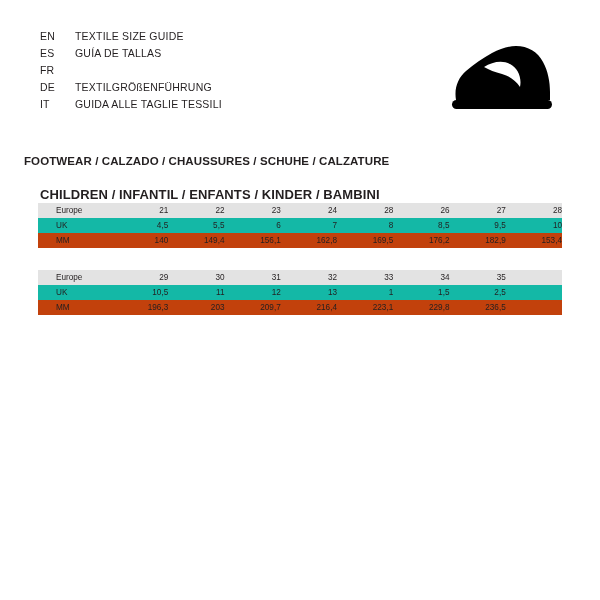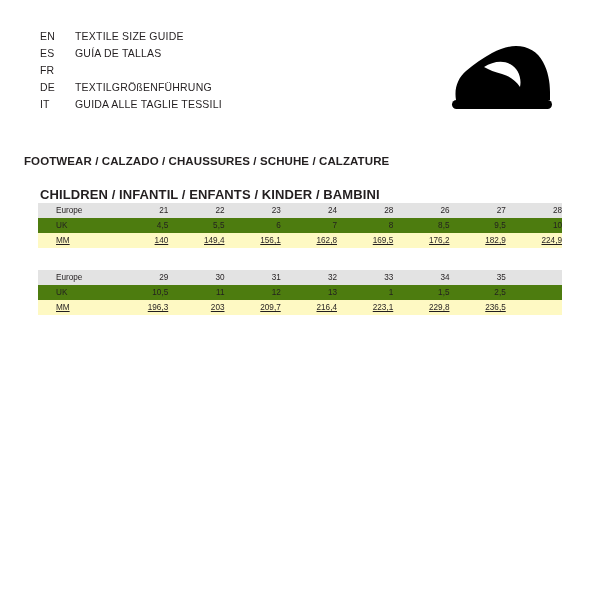--- a/index.html
+++ b/index.html
@@ -98,25 +98,24 @@
   }
   .size-table td.rowlabel {
     text-align: left;
     padding-left: 18px;
     width: 56px;
   }
   .row-shaded td {
     background: #e3e3e3;
   }
   .row-plain td {
-    background: #4d7c0f;
+    background: #14b8a6;
   }
   .row-light td {
-    background: #fef9c3;
-    text-decoration: underline;
+    background: #c2410c;
   }
 </style>
 </head>
 <body>
 
 <div class="page">
 
   <div class="header">
 
     <div class="lang-list">
@@ -182,21 +181,21 @@
     </tr>
     <tr class="row-light">
       <td class="rowlabel">MM</td>
       <td>140</td>
       <td>149,4</td>
       <td>156,1</td>
       <td>162,8</td>
       <td>169,5</td>
       <td>176,2</td>
       <td>182,9</td>
-      <td>224,9</td>
+      <td>153,4</td>
     </tr>
   </tbody>
     </table>
 
   <table class="size-table t2">
     <tbody>
         <tr class="row-shaded">
       <td class="rowlabel">Europe</td>
       <td>29</td>
       <td>30</td>

